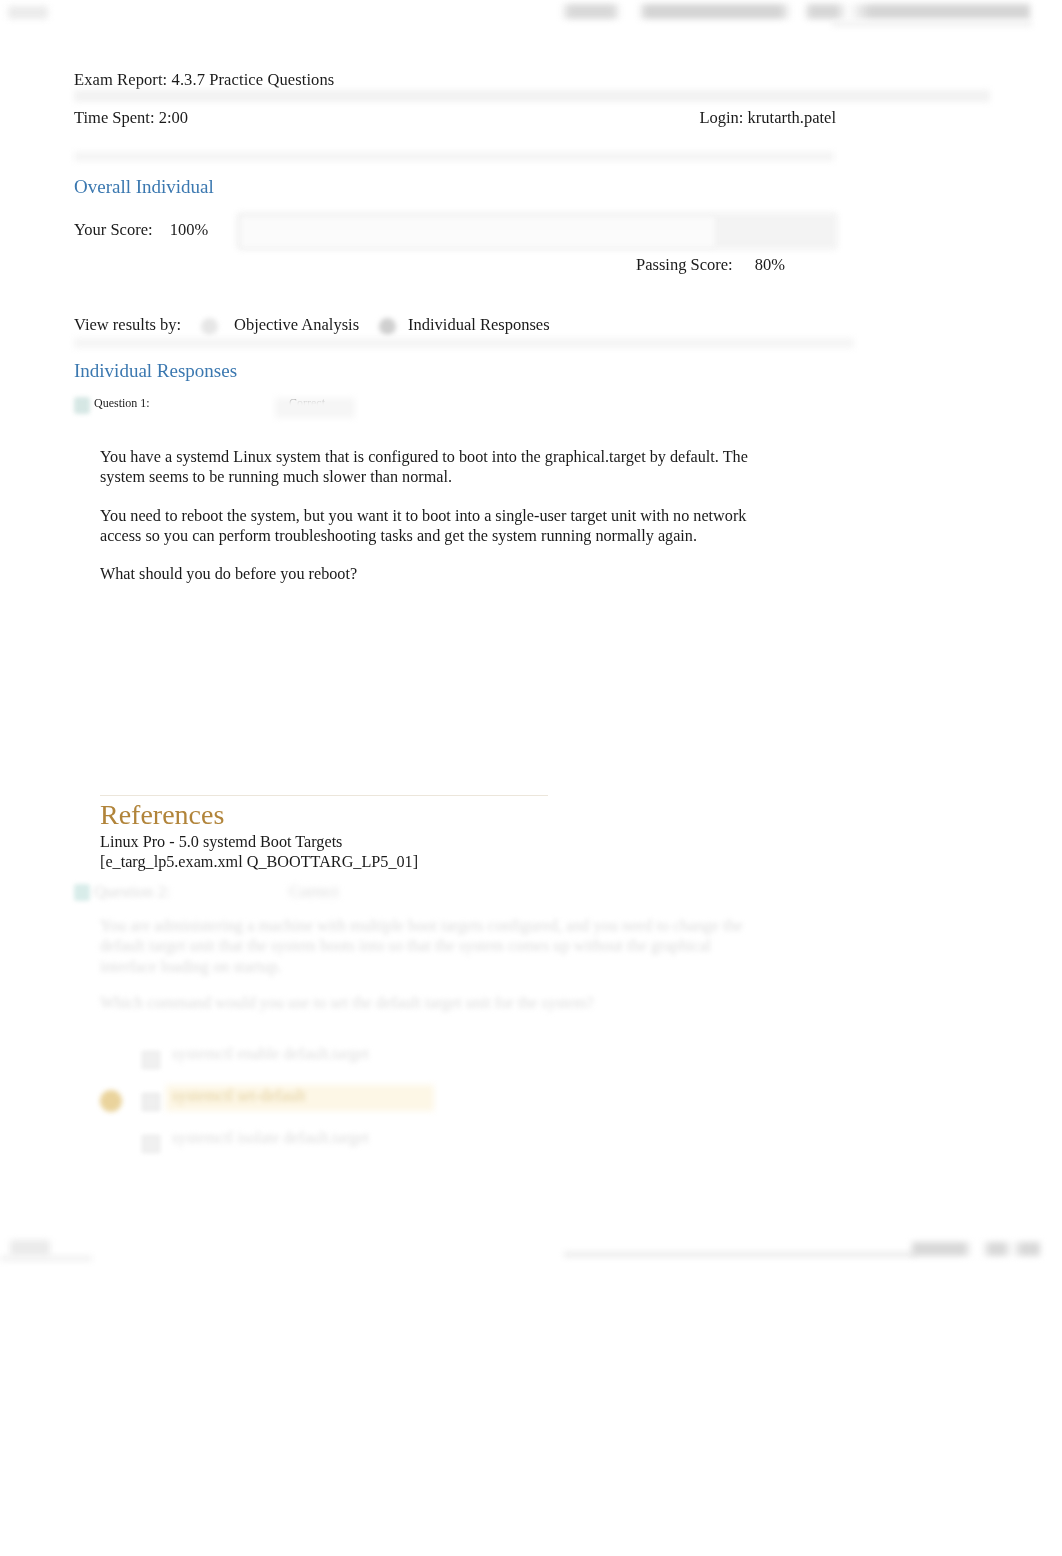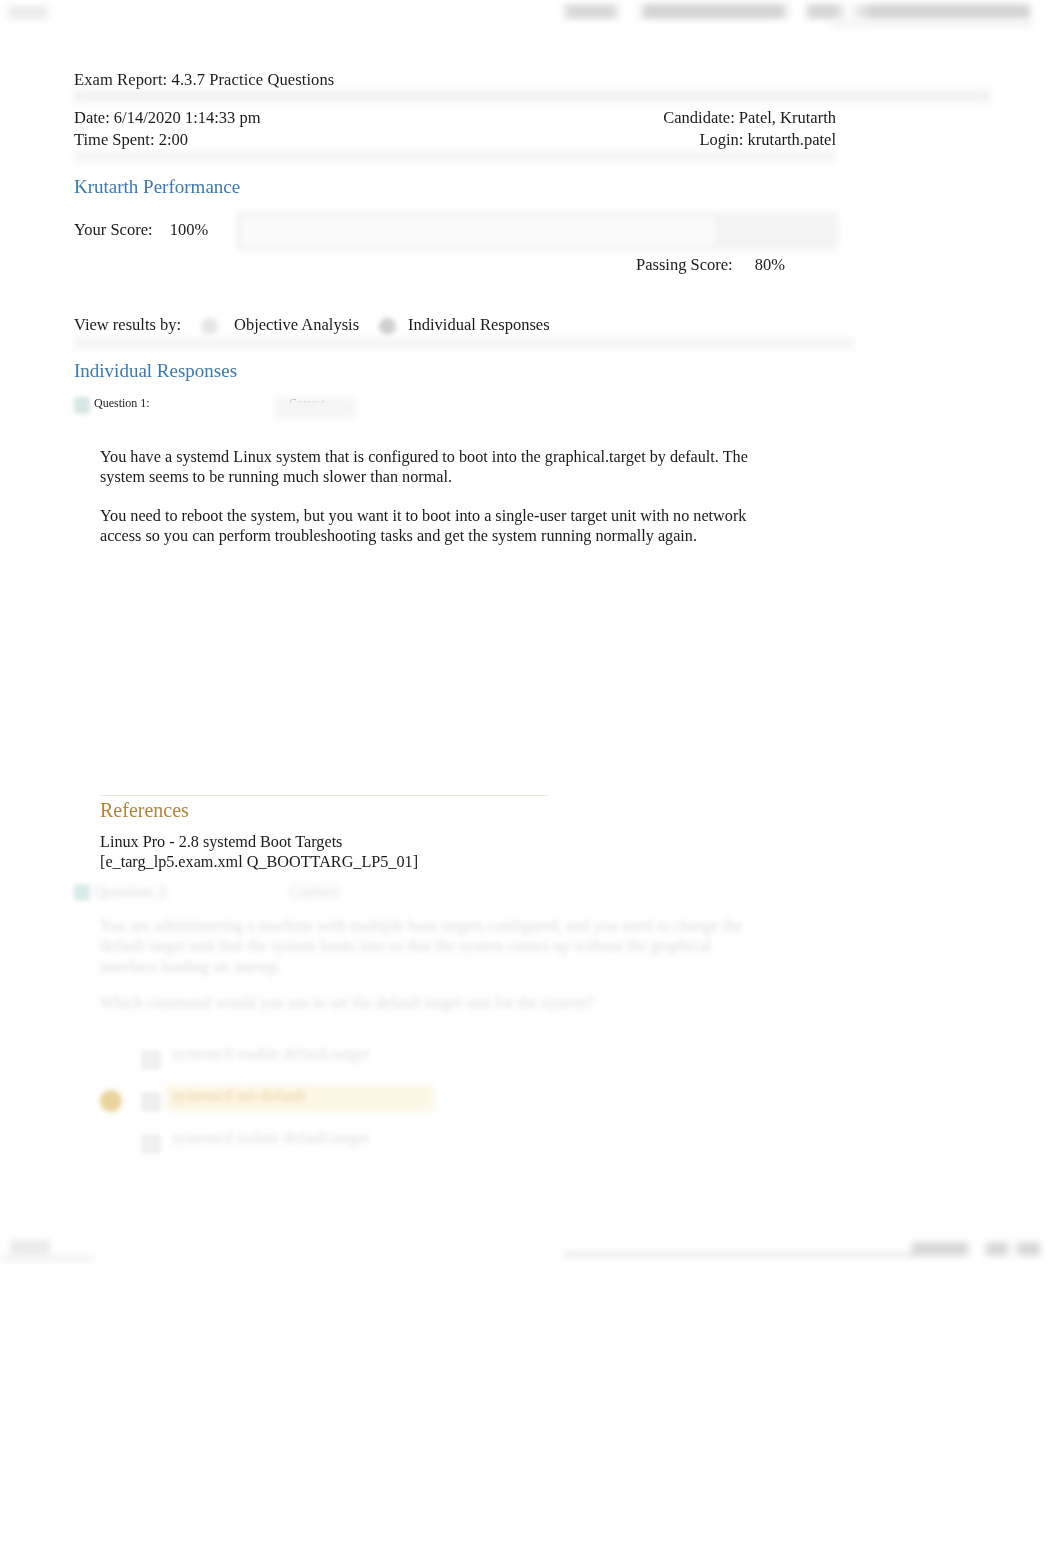--- a/index.html
+++ b/index.html
@@ -121,21 +121,21 @@
   .q-body{position:absolute;left:100px;top:447px;width:650px;font-size:16.2px;line-height:1.25;}
   .q-body p{margin:0 0 18px 0;}
   .q-body p:last-child{margin-bottom:0;}
 
   
   .ref-rule{
     position:absolute;left:100px;top:795px;width:448px;height:1px;
     background:#ece6db;
   }
   .ref-head{
-    position:absolute;left:100px;top:799px;font-size:20px;color:#b1843a;white-space:nowrap;font-family:Liberation Serif, serif;
+    position:absolute;left:100px;top:799px;font-size:28px;color:#b1843a;white-space:nowrap;font-family:Liberation Serif, serif;
   }
   .ref-body{
     position:absolute;left:100px;top:832px;font-size:16.2px;line-height:1.25;
   }
   .ref-body div{white-space:nowrap;}
 
   
   .q2{position:absolute;left:74px;top:880px;width:760px;}
   .q2-icon{
     position:absolute;left:0px;top:4px;width:16px;height:17px;border-radius:3px;
@@ -213,31 +213,27 @@
     <div class="chrome-underline"></div>
   </div>
 
   <div class="doc">
 
     <div class="report-title">Exam Report: 4.3.7 Practice Questions</div>
     <div class="title-smudge"></div>
 
     <div class="meta">
       <div class="meta-row">
-        <span class="meta-left">Date: 6/14/2020 1:14:33 pm</span>
-        <span class="meta-right">Candidate: Patel, Krutarth</span>
-      </div>
-      <div class="meta-row">
         <span class="meta-left">Time Spent: 2:00</span>
         <span class="meta-right">Login: krutarth.patel</span>
       </div>
     </div>
     <div class="meta-smudge"></div>
 
-    <div class="sec-head overall">Krutarth Performance</div>
+    <div class="sec-head overall">Overall Individual</div>
 
     <div class="score-line">
       <span class="score-label">Your Score:</span>
       <span class="score-value">100%</span>
     </div>
 
     <div class="score-bar-wrap">
       <div class="score-bar-track"></div>
       <div class="score-bar-fill"></div>
     </div>
@@ -261,26 +257,27 @@
     <div class="q-row">
       <span class="q-icon"></span>
       <span class="q-label">Question 1:</span>
       <span class="q-status">Correct</span>
     </div>
     <div class="q-status-smudge"></div>
 
     <div class="q-body">
       <p>You have a systemd Linux system that is configured to boot into the graphical.target by default. The system seems to be running much slower than normal.</p>
       <p>You need to reboot the system, but you want it to boot into a single-user target unit with no network access so you can perform troubleshooting tasks and get the system running normally again.</p>
+      <p>What should you do before you reboot?</p>
     </div>
 
     <div class="ref-rule"></div>
     <div class="ref-head">References</div>
     <div class="ref-body">
-      <div>Linux Pro - 2.8 systemd Boot Targets</div>
+      <div>Linux Pro - 5.0 systemd Boot Targets</div>
       <div>[e_targ_lp5.exam.xml Q_BOOTTARG_LP5_01]</div>
     </div>
 
     <div class="q2">
       <span class="q2-icon"></span>
       <span class="q2-label">Question 2:</span>
       <span class="q2-status">Correct</span>
 
       <div class="q2-body">
         <p>You are administering a machine with multiple boot targets configured, and you need to change the default target unit that the system boots into so that the system comes up without the graphical interface loading on startup.</p>

